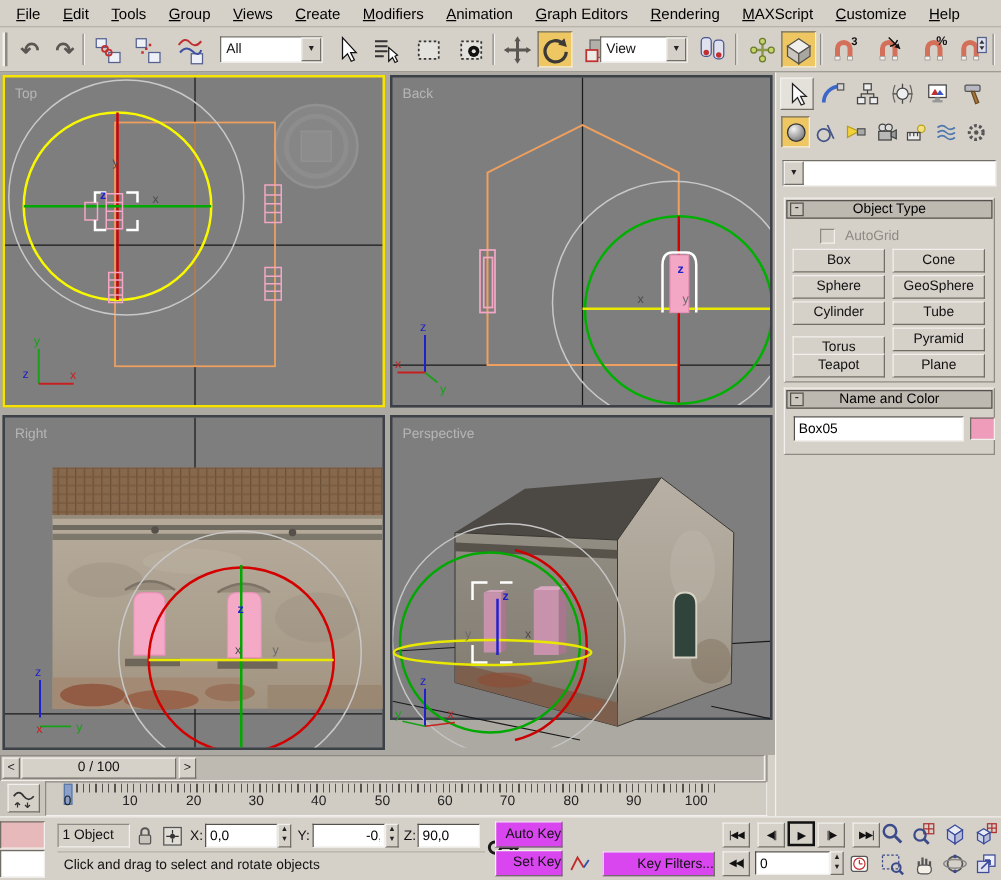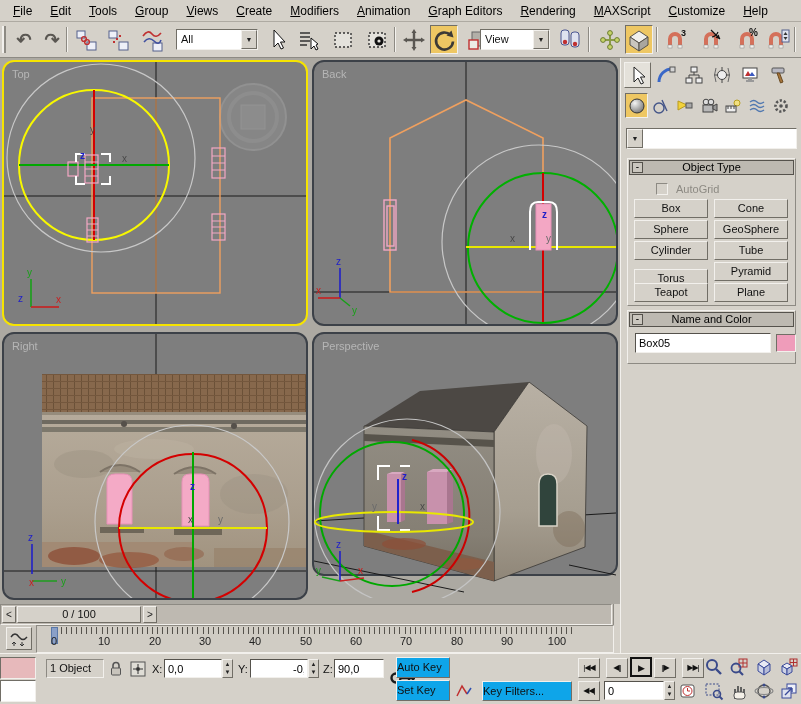--- a/index.html
+++ b/index.html
@@ -17,21 +17,21 @@
   .tbtn.toggled{background:#eec763;border:1px solid;border-color:#716e66 #f2f0ec #f2f0ec #716e66;}
   .tsep{position:absolute;top:5px;width:2px;height:25px;border-left:1px solid #8d8a83;border-right:1px solid #f4f2ee;}
   .combo{position:absolute;top:7px;height:21px;display:flex;border:1px solid;border-color:#716e66 #f2f0ec #f2f0ec #716e66;background:#fff;}
   .combo .cval{flex:1;padding:3px 4px 0 4px;font-size:11px;white-space:nowrap;overflow:hidden;}
   .combo .carr{width:16px;background:#d5d1c9;border:1px solid;border-color:#f2f0ec #716e66 #716e66 #f2f0ec;display:flex;align-items:center;justify-content:center;font-size:7px;color:#222;}
   .grip{position:absolute;left:2px;top:4px;width:4px;height:27px;border-left:2px solid #f2f0ec;border-right:2px solid #8d8a83;}
   .icn{font-size:18px;color:#5a5752;font-weight:bold;line-height:1;}
 
   
   .viewzone{position:absolute;top:58px;left:0;width:620px;height:546px;background:#aca9a2;}
-  .vp{position:absolute;background:#7e7e7e;border-radius:12px;}
+  .vp{position:absolute;background:#7e7e7e;}
   .vp svg{display:block;}
   .vp-top{left:2px;top:2px;width:306px;height:266px;border:2px solid #f6e400;}
   .vp-back{left:312px;top:2px;width:306px;height:266px;border:2px solid #3c4148;}
   .vp-right{left:2px;top:274px;width:306px;height:268px;border:2px solid #3c4148;}
   .vp-persp{left:312px;top:274px;width:306px;height:244px;border:2px solid #3c4148;}
 
   
   .timeslider{position:absolute;top:604px;left:0;width:614px;height:21px;background:#cac6be;border-right:1px solid #8d8a83;}
   .ts-track{position:absolute;left:0;top:0;width:612px;height:21px;border:1px solid;border-color:#8d8a83 #f2f0ec #f2f0ec #8d8a83;background:#beb9b1;}
   .ts-btn{position:absolute;top:2px;width:14px;height:17px;background:#d5d1c9;border:1px solid;border-color:#f2f0ec #716e66 #716e66 #f2f0ec;text-align:center;font-size:10px;line-height:15px;color:#222;}
@@ -64,21 +64,21 @@
   
   .statusbar{position:absolute;left:0;top:653px;width:801px;height:51px;background:#d5d1c9;border-top:1px solid #f2f0ec;}
   .listener-pink{position:absolute;left:0;top:3px;width:36px;height:22px;background:#e7b9bb;border:1px solid;border-color:#716e66 #f2f0ec #f2f0ec #716e66;}
   .listener-white{position:absolute;left:0;top:26px;width:36px;height:22px;background:#fff;border:1px solid;border-color:#716e66 #f2f0ec #f2f0ec #716e66;}
   .sel-status{position:absolute;left:46px;top:5px;width:58px;height:19px;border:1px solid;border-color:#8d8a83 #f2f0ec #f2f0ec #8d8a83;font-size:11px;line-height:17px;padding-left:3px;}
   .sb-icnbtn{position:absolute;width:20px;height:20px;display:flex;align-items:center;justify-content:center;}
   .coord-lab{position:absolute;top:9px;font-size:11px;}
   .coord-field{position:absolute;top:5px;height:19px;border:1px solid;border-color:#55524c #f2f0ec #f2f0ec #55524c;background:#fff;font-size:11px;padding:1px 3px;width:58px;}
   .spinner{position:absolute;top:5px;width:11px;height:19px;background:#d5d1c9;border:1px solid;border-color:#f2f0ec #716e66 #716e66 #f2f0ec;font-size:6px;line-height:8px;text-align:center;color:#222;}
   .prompt{position:absolute;left:46px;top:27px;width:342px;height:20px;font-size:11px;line-height:20px;padding-left:5px;border-top:1px solid #b5b1a9;}
-  .skbtn{position:absolute;width:54px;height:21px;background:#0ea5e9;border:1px solid;border-color:#f2f0ec #716e66 #716e66 #f2f0ec;text-align:left;font-size:11px;line-height:19px;}
+  .skbtn{position:absolute;width:54px;height:21px;background:#d946ef;border:1px solid;border-color:#f2f0ec #716e66 #716e66 #f2f0ec;text-align:right;font-size:11px;line-height:19px;}
   .pbtn{position:absolute;width:22px;height:20px;background:#d5d1c9;border:1px solid;border-color:#f2f0ec #716e66 #716e66 #f2f0ec;text-align:center;font-size:8px;line-height:18px;color:#111;letter-spacing:-1px;}
   .navbtn{position:absolute;width:23px;height:22px;display:flex;align-items:center;justify-content:center;}
 </style>
 </head>
 <body>
 
 <div class="app">
 
   <div class="menubar">
     <span class="menu-item">File</span>
@@ -642,20 +642,21 @@
     <span class="coord-lab" style="left:323px">Z:</span>
     <input class="coord-field" style="left: 334px; width: 50px;" value="90,0">
 
     <div class="sb-icnbtn" style="left:388px;top:10px;width:30px;height:28px">
       <svg width="28" height="22">
           <circle cx="7" cy="11" r="4.5" fill="none" stroke="#1a1a1a" stroke-width="2.4"></circle>
           <path d="M11,11 H26 M20,11 V16 M24,11 V15" stroke="#1a1a1a" stroke-width="2.4"></path>
         </svg>
     </div>
 
+    <div class="prompt">Click and drag to select and rotate objects</div>
 
     <div class="skbtn" style="left:396px;top:3px">Auto Key</div>
     <div class="skbtn" style="left:396px;top:26px">Set Key</div>
 
     <div class="sb-icnbtn" style="left:454px;top:27px">
       <svg width="18" height="18">
           <path d="M2,14 L7,4 L12,12" fill="none" stroke="#c03030" stroke-width="1.5"></path>
           <path d="M12,12 L16,6" fill="none" stroke="#3050b0" stroke-width="1.5"></path>
         </svg>
     </div>

